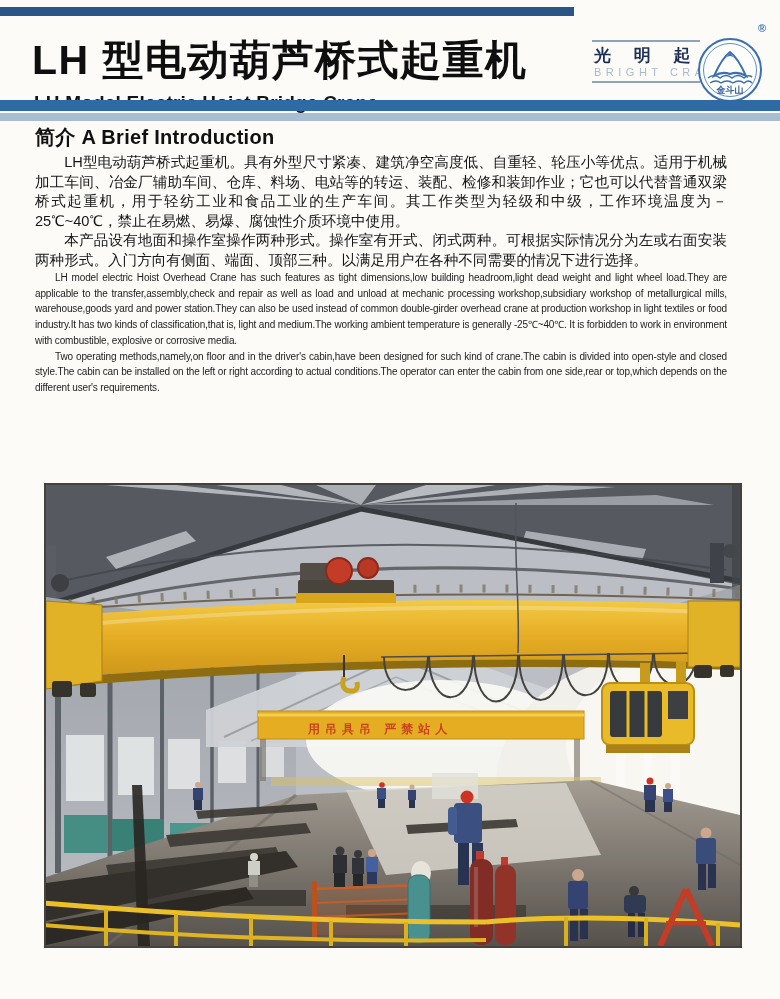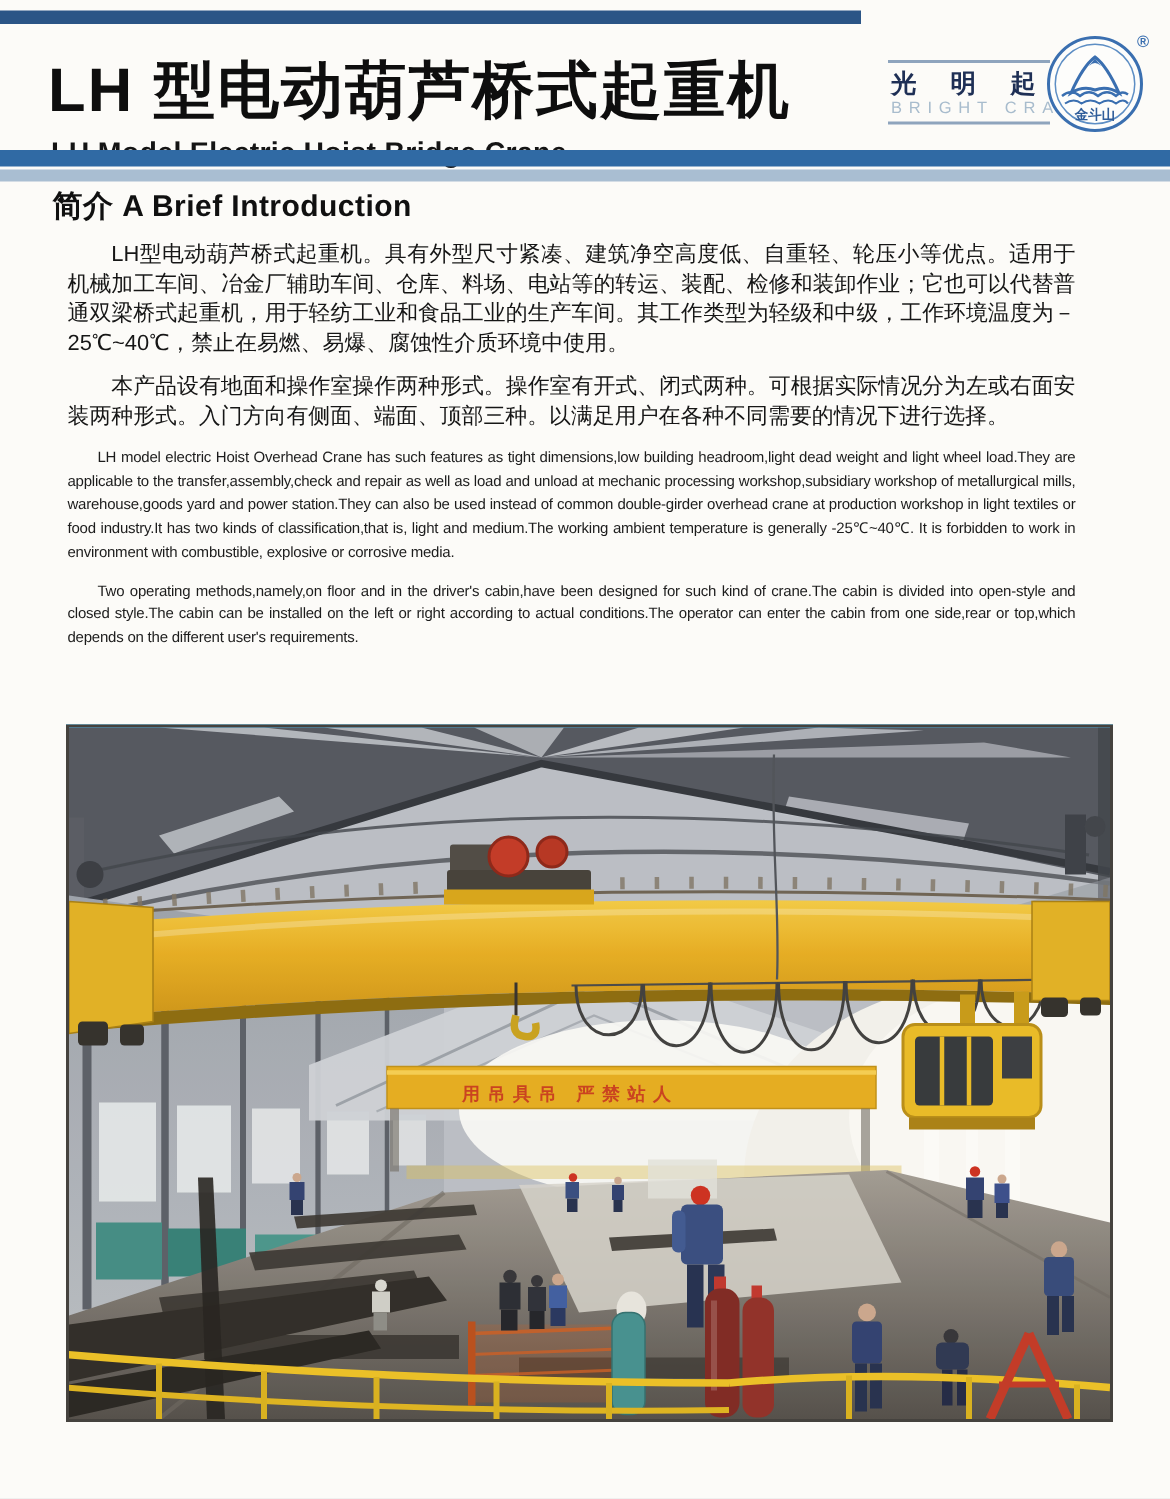--- a/index.html
+++ b/index.html
@@ -17,35 +17,35 @@
     position:absolute;left:34px;top:92px;font-size:19px;font-weight:bold;
     color:#141414;letter-spacing:.2px;white-space:nowrap;
   }
   .brand{position:absolute;left:588px;top:22px;width:185px;height:78px;}
   .brand .rule{position:absolute;left:4px;width:108px;height:2px;background:#8ea4bd;}
   .brand .rule.top{top:18px;} .brand .rule.bot{top:59px;}
   .brand-cn{position:absolute;left:6px;top:22px;font-size:17px;font-weight:bold;
     color:#1e2f55;letter-spacing:9px;white-space:nowrap;}
   .brand-en{position:absolute;left:6px;top:44px;font-size:11px;color:#a8bccd;
     letter-spacing:4.5px;white-space:nowrap;}
-  .logo-wrap{position:absolute;left:110px;top:2px;width:64px;height:64px;font-family:Liberation Serif, serif;}
+  .logo-wrap{position:absolute;left:110px;top:16px;width:64px;height:64px;font-family:Liberation Serif, serif;}
   .logo-circle{position:absolute;inset:0;border:2.5px solid #3a6fb0;border-radius:50%;background:#fdfdfb;}
   .logo-circle .inner{position:absolute;inset:3px;border:1px solid #5d8ec4;border-radius:50%;overflow:hidden;}
   .logo-wrap svg{position:absolute;inset:0;}
   .reg-mark{position:absolute;left:170px;top:0px;font-size:11px;color:#3a6fb0;font-weight:bold;}
   .bar-main{position:absolute;left:0;top:100px;width:780px;height:11px;background:#306aa4;}
   .bar-light{position:absolute;left:0;top:113px;width:780px;height:8px;background:#a9bed2;}
   .intro{position:absolute;left:35px;top:124px;width:692px;}
   .intro h2{margin:0 0 2px 0;font-size:20px;font-weight:bold;color:#101010;letter-spacing:.3px;}
-  .intro p{margin:10px;text-align:justify;text-indent:2em;}
+  .intro p{margin:0;text-align:justify;text-indent:2em;}
   .intro p.cn{font-size:14.6px;line-height:19.5px;color:#161616;}
   .intro p.en{font-size:10px;line-height:15.7px;color:#1c1c1c;letter-spacing:-0.15px;}
   .photo{
     position:absolute;left:44px;top:483px;width:694px;height:461px;
-    border:2px solid #45423e;box-sizing:content-box;background:#0ea5e9;
+    border:2px solid #45423e;box-sizing:content-box;background:#fca5a5;
   }
   .photo svg{display:block;}
 </style>
 </head>
 <body>
 
 <div class="page">
 
   <div class="top-accent"></div>
 

